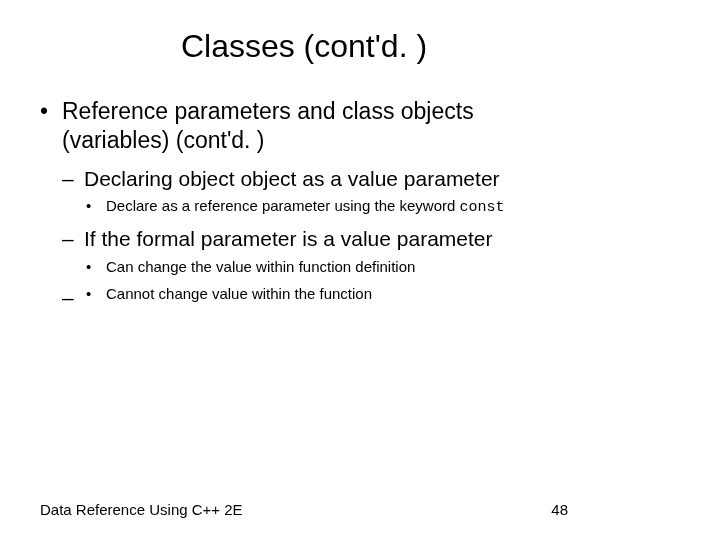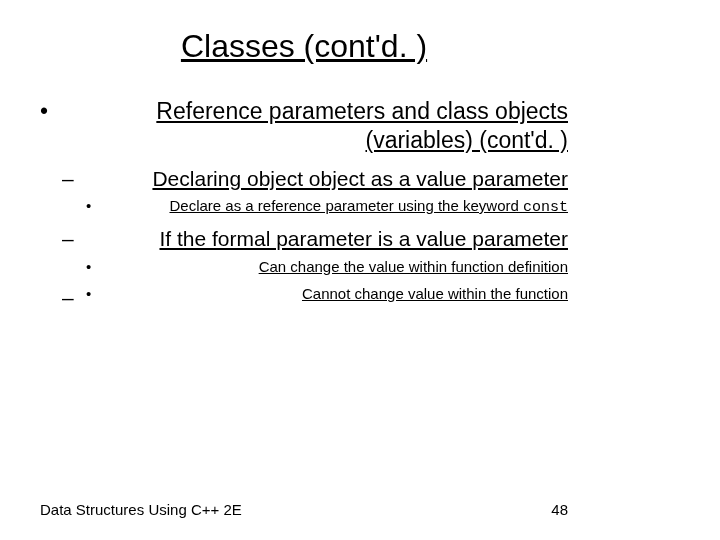--- a/index.html
+++ b/index.html
@@ -1,20 +1,20 @@
 <!DOCTYPE html>
 <html><head>
 <meta charset="utf-8">
 <style>
   * { margin: 0; padding: 0; box-sizing: border-box; }
   html, body { width: 720px; height: 540px; background: #fff; font-family: Arial, Helvetica, sans-serif; color: #000; }
-  .slide { width: 608px; height: 540px; position: relative; padding: 28px 40px 0 40px; text-decoration: underline; }
+  .slide { width: 608px; height: 540px; position: relative; padding: 28px 40px 0 40px; }
   .title { text-align: center; font-size: 32px; font-weight: 400; margin-bottom: 32px; }
   ul { list-style: none; }
-  .lvl1 > li { font-size: 23px; line-height: 1.25; padding-left: 22px; position: relative; text-align: right; }
+  .lvl1 > li { font-size: 23px; line-height: 1.25; padding-left: 22px; position: relative; }
   .lvl1 > li::before { content: "•"; position: absolute; left: 0; top: 0; }
   .lvl2 { margin-top: 10px; }
   .lvl2 > li { font-size: 21px; line-height: 1.3; margin-bottom: 6px; padding-left: 22px; position: relative; }
   .lvl2 > li::before { content: "–"; position: absolute; left: 0; top: 0; }
   .lvl3 { margin-top: 4px; margin-bottom: 8px; }
   .lvl3 > li { font-size: 15px; line-height: 1.3; margin-bottom: 3px; padding-left: 22px; position: relative; }
   .lvl3 > li::before { content: "•"; position: absolute; left: 2px; top: 0; }
   .code { font-family: "Courier New", Courier, monospace; }
   .footer { position: absolute; bottom: 22px; left: 40px; right: 40px; display: flex; justify-content: space-between; font-size: 15px; color: #000; }
 </style>
@@ -49,16 +49,16 @@
             <li>
               <span>Cannot change value within the function</span>
             </li>
           </ul>
         </li>
       </ul>
     </li>
   </ul>
 
   <div class="footer">
-    <span>Data Structures Using C++ 2E</span>
+    <span>Data Reference Using C++ 2E</span>
     <span>48</span>
   </div>
 </div>
 
 </body></html>

